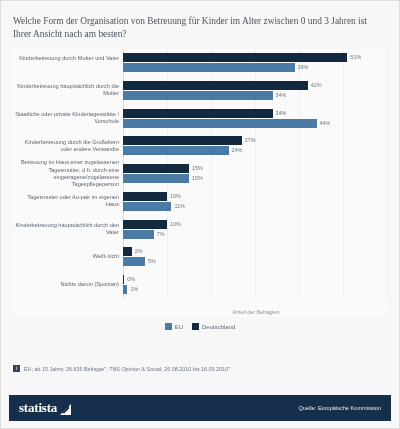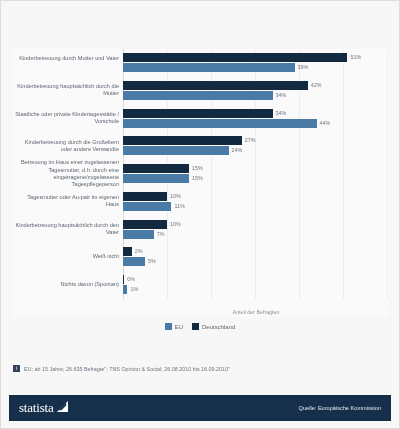--- a/index.html
+++ b/index.html
@@ -79,36 +79,37 @@
     font-size:5px;line-height:7px;text-align:center;
     flex:0 0 auto;
   }
   .footer{
     position:absolute;left:8px;right:8px;bottom:7px;height:26px;
     background:#16304b;
     display:flex;align-items:center;justify-content:space-between;
     padding:0 10px;box-sizing:border-box;
   }
   .brand{
-    display:flex;gap:3px;
-    color:#ffffff;font-size:13px;font-weight:normal;letter-spacing:-0.2px;
+    display:flex;align-items:center;gap:3px;
+    color:#ffffff;font-size:13px;font-weight:bold;letter-spacing:-0.2px;
     font-family:"Liberation Serif", serif;
   }
   .brand-mark{
     width:11px;height:11px;position:relative;display:inline-block;
   }
   .source{
     color:#e4e8ee;font-size:5.6px;
   }
 </style>
 </head>
 <body>
 
 <div class="page">
 
+  <div class="title">Welche Form der Organisation von Betreuung für Kinder im Alter zwischen 0 und 3 Jahren ist Ihrer Ansicht nach am besten?</div>
 
   <div class="chart-area">
 
     <div class="cat-labels">
         <div class="cat" style="top: 6.4px;">Kinderbetreuung durch Mutter und Vater</div>
         <div class="cat" style="top: 34.1778px;">Kinderbetreuung hauptsächlich durch die Mutter</div>
         <div class="cat" style="top: 61.9556px;">Staatliche oder private Kindertagesstätte / Vorschule</div>
         <div class="cat" style="top: 89.7333px;">Kinderbetreuung durch die Großeltern oder andere Verwandte</div>
         <div class="cat" style="top: 110.411px;">Betreuung im Haus einer zugelassenen Tagesmutter, d.h. durch eine eingetragene/zugelassene Tagespflegeperson</div>
         <div class="cat" style="top: 145.289px;">Tagesmutter oder Au-pair im eigenen Haus</div>

